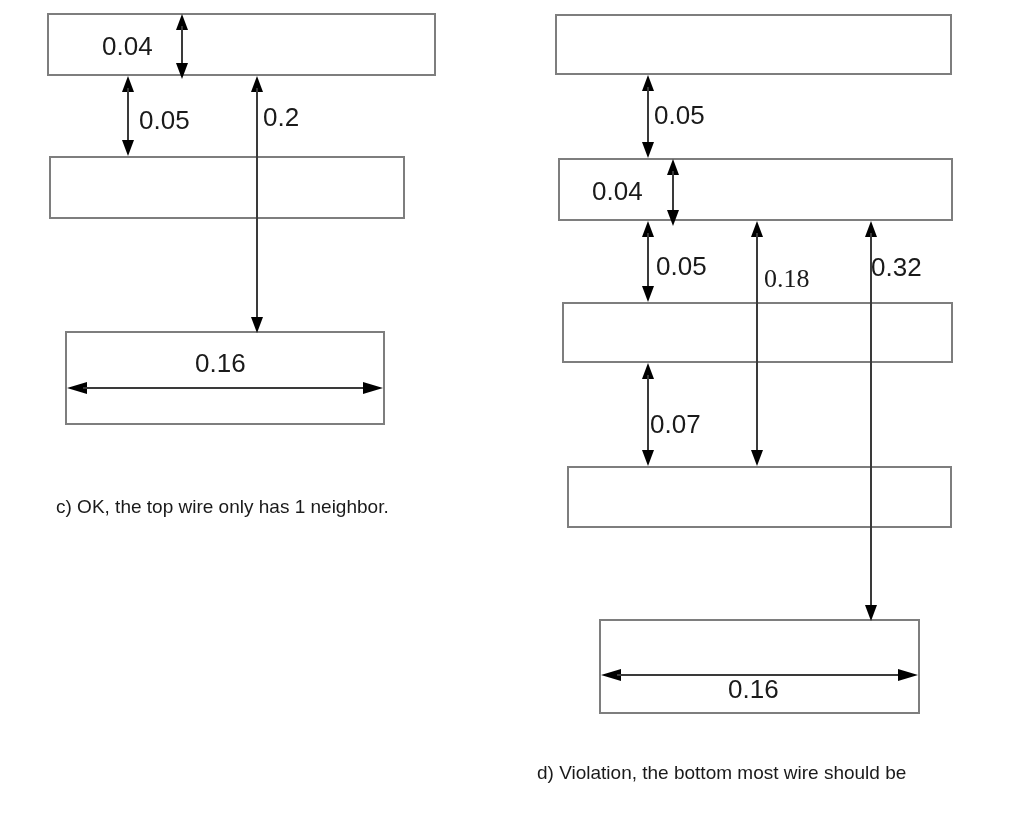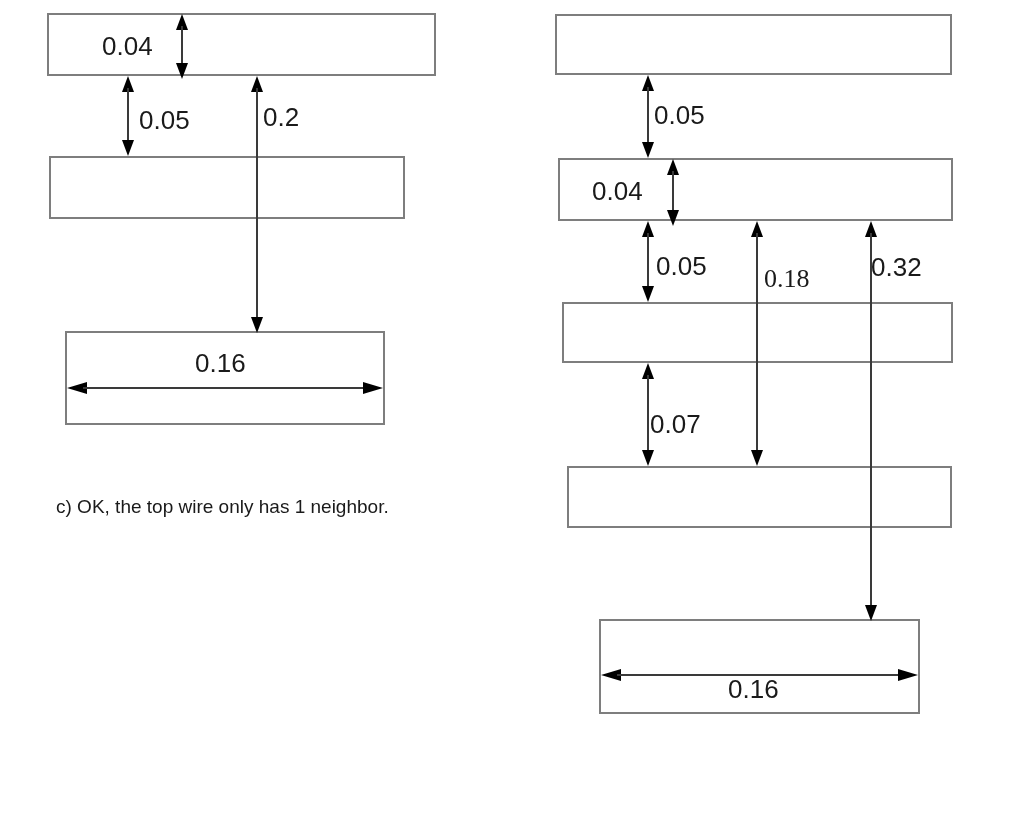--- a/index.html
+++ b/index.html
@@ -134,16 +134,17 @@
     <span class="dim" style="left:650px;top:411px;">0.07</span>
 
     <div class="ha" style="left:601px;top:669px;width:317px;">
       <span class="hl"></span>
       <span class="sh"></span>
       <span class="hr"></span>
     </div>
     <span class="dim" style="left:728px;top:676px;">0.16</span>
 
     <div class="cap" style="left:537px;top:760px;">
+      <div>d) Violation, the bottom most wire should be</div>
     </div>
   </div>
 
 </div>
 
 </body></html>

